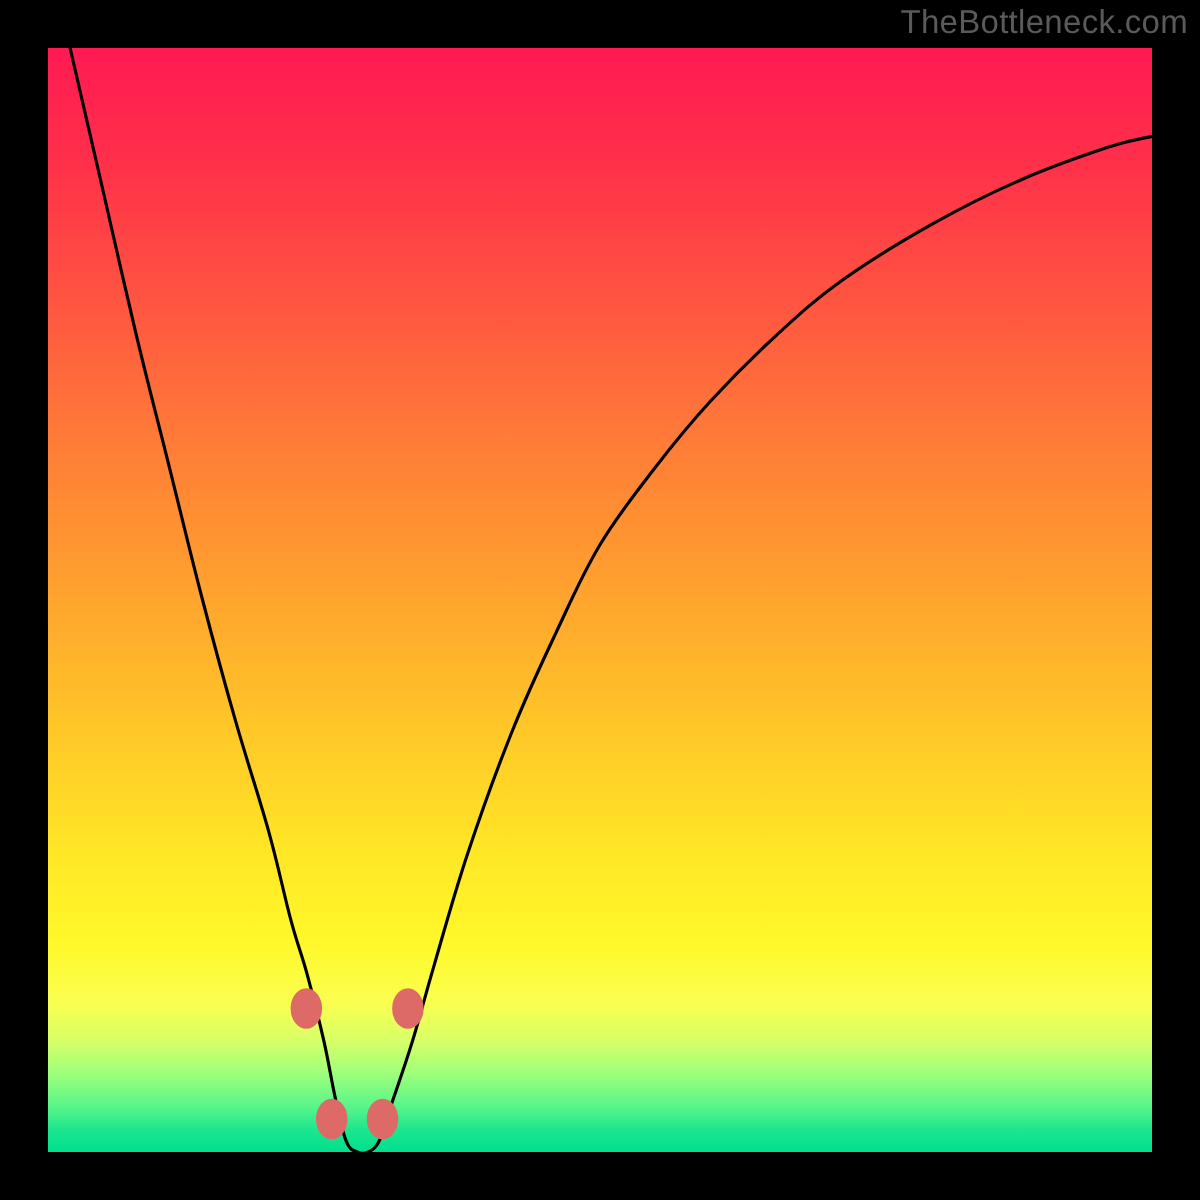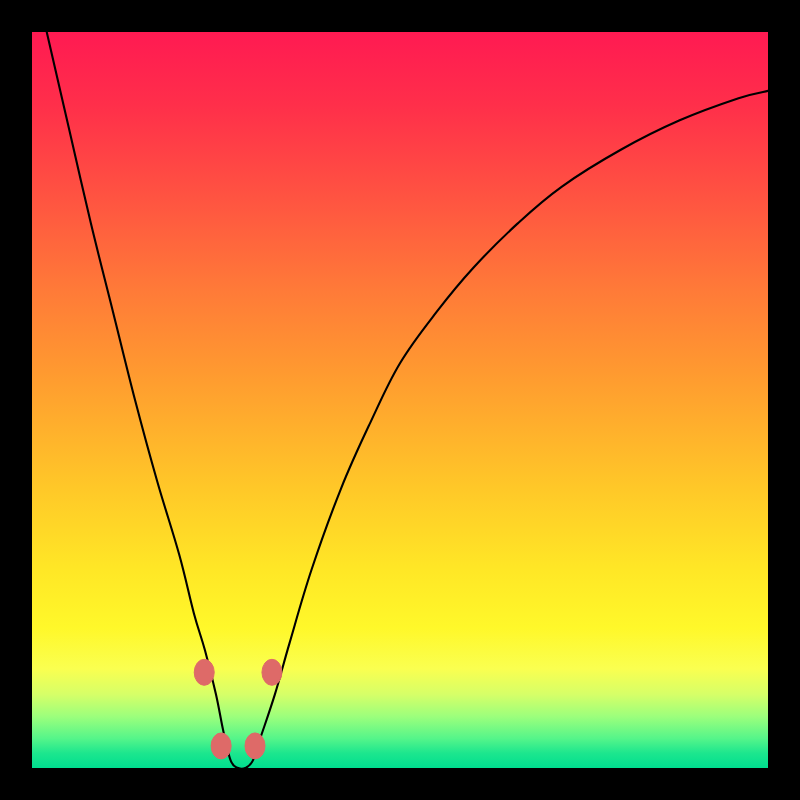--- a/index.html
+++ b/index.html
@@ -75,20 +75,21 @@
   .curve .blob {
     fill: #de6a68;
     stroke: #de6a68;
     stroke-width: 1;
   }
 </style>
 </head>
 <body>
 
 <div class="frame">
+  <div class="watermark">TheBottleneck.com</div>
 
   <div class="plot-area">
     <div class="gradient"></div>
 
     <svg class="curve" viewBox="0 0 736 736" preserveAspectRatio="none">
       <path id="curve-path" class="main" d="M 14.72 0.00 C 18.69 17.22, 28.85 61.24, 36.80 95.68 C 44.75 130.12, 50.93 158.24, 58.88 191.36 C 66.83 224.48, 73.01 247.88, 80.96 279.68 C 88.91 311.48, 95.09 337.53, 103.04 368.00 C 110.99 398.47, 117.17 421.14, 125.12 448.96 C 133.07 476.78, 140.58 498.71, 147.20 522.56 C 153.82 546.41, 157.28 564.22, 161.92 581.44 C 166.56 598.66, 168.99 603.67, 172.96 618.24 C 176.93 632.81, 180.69 647.83, 184.00 662.40 C 187.31 676.97, 188.71 687.28, 191.36 699.20 C 194.01 711.12, 196.07 722.02, 198.72 728.64 C 201.37 735.26, 203.43 734.68, 206.08 736.00 C 208.73 737.32, 210.79 737.32, 213.44 736.00 C 216.09 734.68, 218.15 733.94, 220.80 728.64 C 223.45 723.34, 224.19 718.48, 228.16 706.56 C 232.13 694.64, 237.58 679.62, 242.88 662.40 C 248.18 645.18, 250.98 633.40, 257.60 610.88 C 264.22 588.36, 270.41 565.10, 279.68 537.28 C 288.95 509.46, 298.52 482.82, 309.12 456.32 C 319.72 429.82, 327.96 412.60, 338.56 390.08 C 349.16 367.56, 356.08 351.07, 368.00 331.20 C 379.92 311.33, 391.55 296.90, 404.80 279.68 C 418.05 262.46, 427.03 251.42, 441.60 235.52 C 456.17 219.62, 469.86 205.93, 485.76 191.36 C 501.66 176.79, 511.37 167.81, 529.92 154.56 C 548.47 141.31, 567.60 129.68, 588.80 117.76 C 610.00 105.84, 626.48 97.59, 647.68 88.32 C 668.88 79.05, 690.66 71.54, 706.56 66.24 C 722.46 60.94, 730.70 60.20, 736.00 58.88"></path>
       <g id="blobs">
           <ellipse cx="172.22" cy="640.32" rx="10" ry="13" class="blob"></ellipse>
           <ellipse cx="189.15" cy="713.92" rx="10" ry="13" class="blob"></ellipse>
           <ellipse cx="223.01" cy="713.92" rx="10" ry="13" class="blob"></ellipse>

